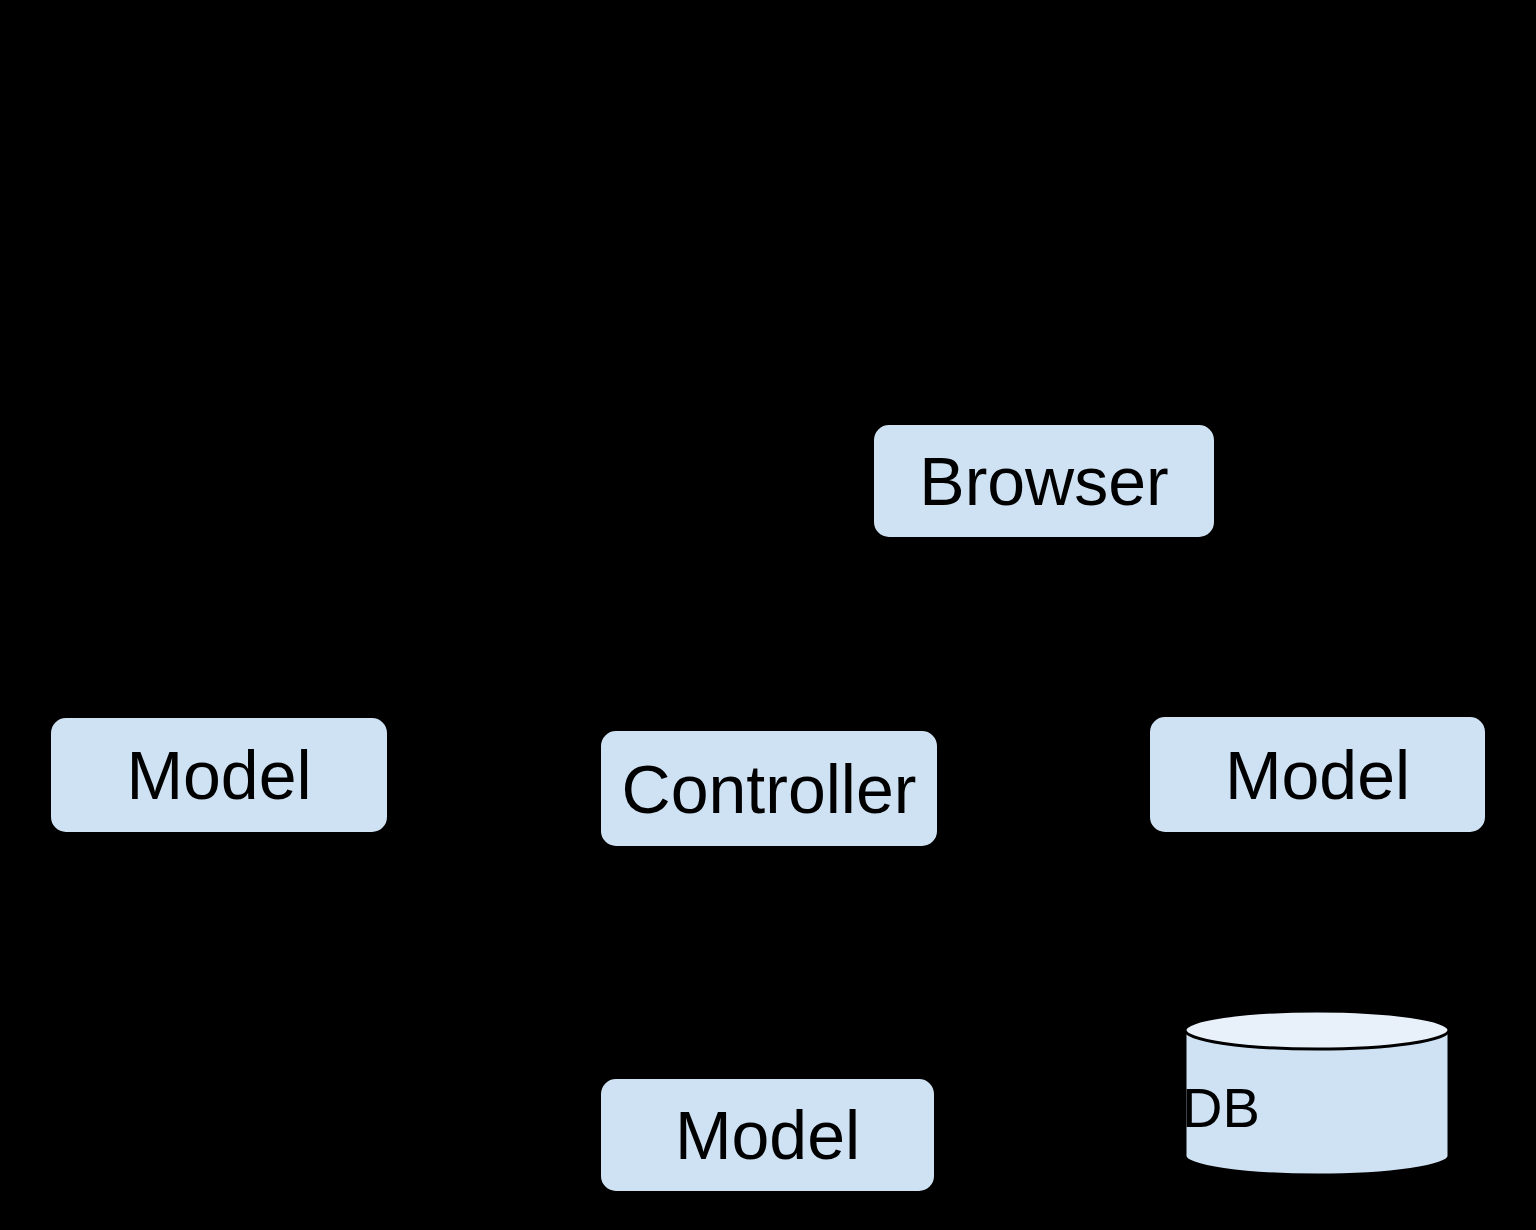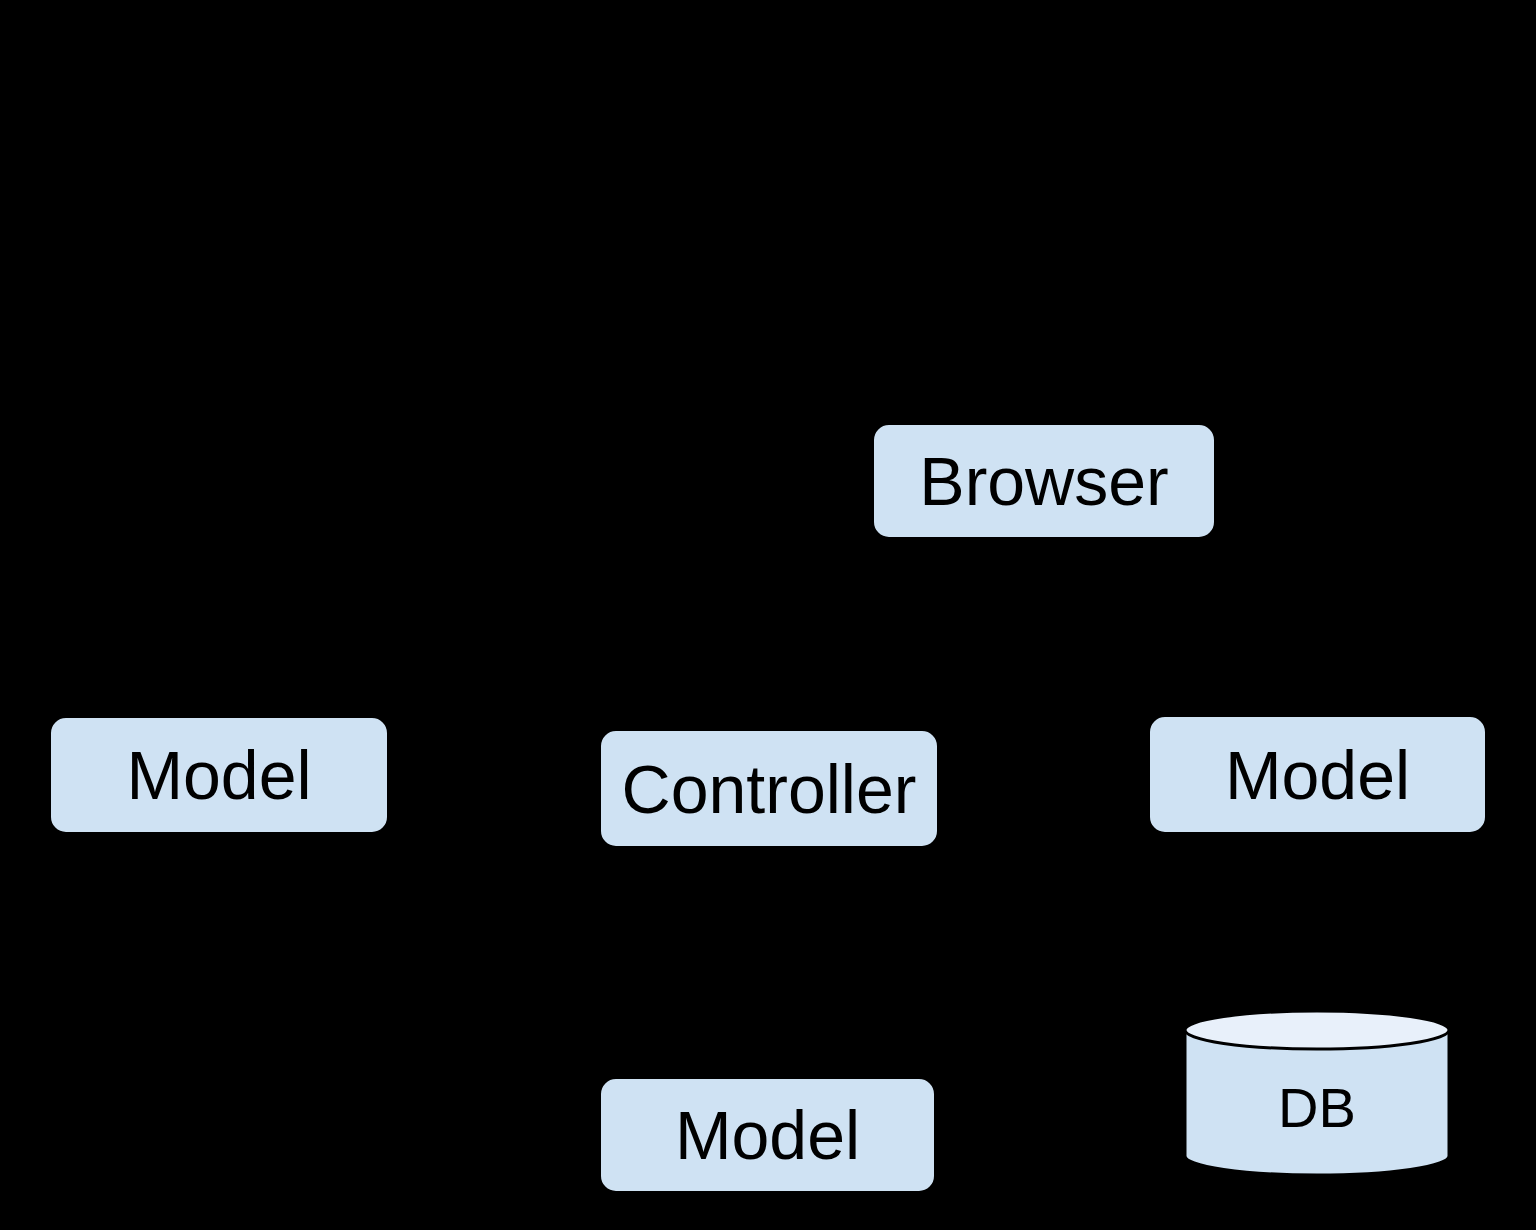--- a/index.html
+++ b/index.html
@@ -61,21 +61,21 @@
     stroke-width: 3;
   }
   .db-label {
     position: absolute;
     left: 0;
     right: 0;
     top: 30px;
     bottom: 0;
     display: flex;
     align-items: center;
-    justify-content: center;
+    justify-content: flex-start;
     font-size: 56px;
     line-height: 1;
     color: var(--label-color, #000000);
   }
 </style>
 </head>
 <body>
 
 <div class="canvas">
 

